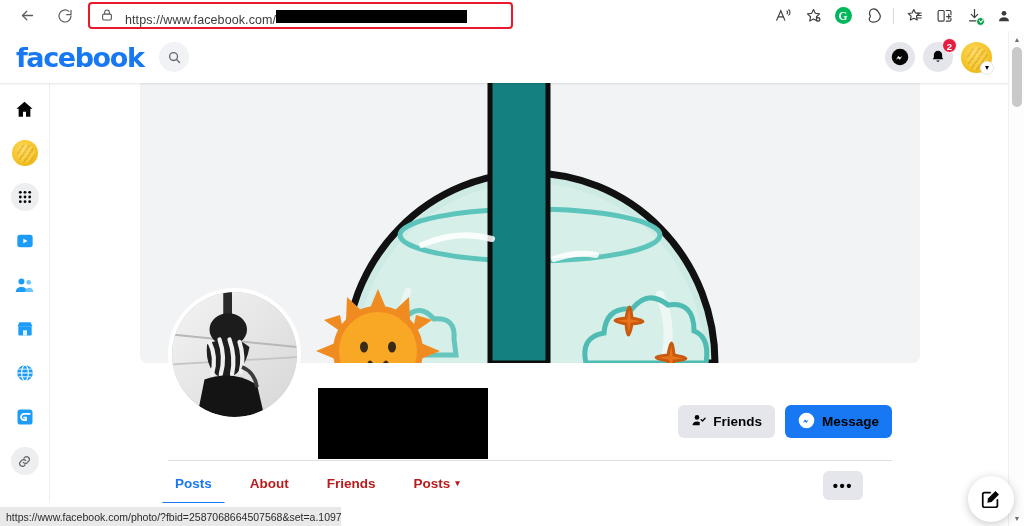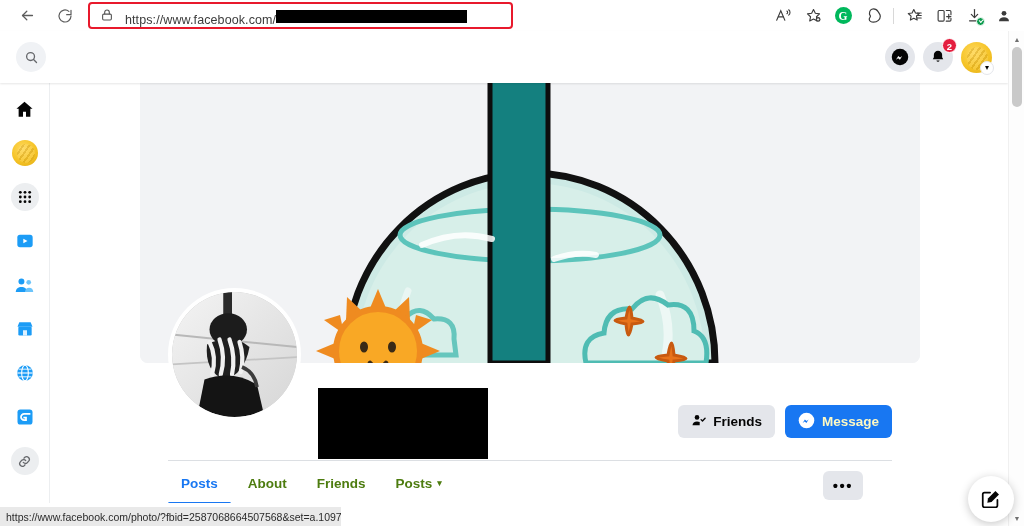--- a/index.html
+++ b/index.html
@@ -177,32 +177,32 @@
   .action-row {
     position:absolute; right:28px; top:322px;
     display:flex; align-items:center; gap:10px; z-index:3;
   }
   .btn {
     height:33px; border-radius:6px; display:flex; align-items:center;
     gap:7px; padding:0 13px; font-size:13.5px; font-weight:bold;
     font-family:"Liberation Sans", sans-serif;
   }
   .btn-friends { background:#e4e6eb; color:#050505; }
-  .btn-message { background:#1877F2; color:#fef9c3; }
+  .btn-message { background:#1877F2; color:#000000; }
 
   .tab-divider {
     position:absolute; left:28px; top:377px; width:724px; height:1px; background:#dcdfe3;
   }
   .tabs {
-    position:absolute; left:28px; top:378px;
-    display:flex; align-items:center; height:44px; gap:4px;
+    position:absolute; left:22px; top:378px;
+    display:flex; align-items:center; height:44px; gap:12px;
   }
   .tab {
     height:44px; display:flex; align-items:center; padding:0 13px;
-    font-size:13.5px; font-weight:bold; color:#4d7c0f;
+    font-size:13.5px; font-weight:bold; color:#b91c1c;
     position:relative; border-radius:6px;
   }
   .tab.active { color:#1877F2; }
   .tab.active::after {
     content:""; position:absolute; left:0; right:0; bottom:0; height:3px;
     background:#1877F2; border-radius:2px;
   }
   .tab .caret { margin-left:5px; font-size:9px; }
   .more-btn {
     position:absolute; left:683px; top:388px;
@@ -326,20 +326,21 @@
       <div class="cr-btn">
         <svg width="16" height="16" viewBox="0 0 24 24" fill="currentColor">
             <circle cx="12" cy="8" r="3.6"></circle>
             <path d="M4.5 20c0-4 3.4-6.2 7.5-6.2s7.5 2.2 7.5 6.2z"></path>
           </svg>
       </div>
     </div>
   </div>
 
   <div class="fb-header">
+    <div class="fb-logo">facebook</div>
     <div class="fb-search">
       <svg width="15" height="15" viewBox="0 0 24 24" fill="none" stroke="currentColor" stroke-width="2.1" stroke-linecap="round">
           <circle cx="10.5" cy="10.5" r="6.3"></circle>
           <line x1="15.3" y1="15.3" x2="20" y2="20"></line>
         </svg>
     </div>
 
     <div class="fb-header-right">
       <div class="hdr-circle">
         <svg width="18" height="18" viewBox="0 0 24 24">

